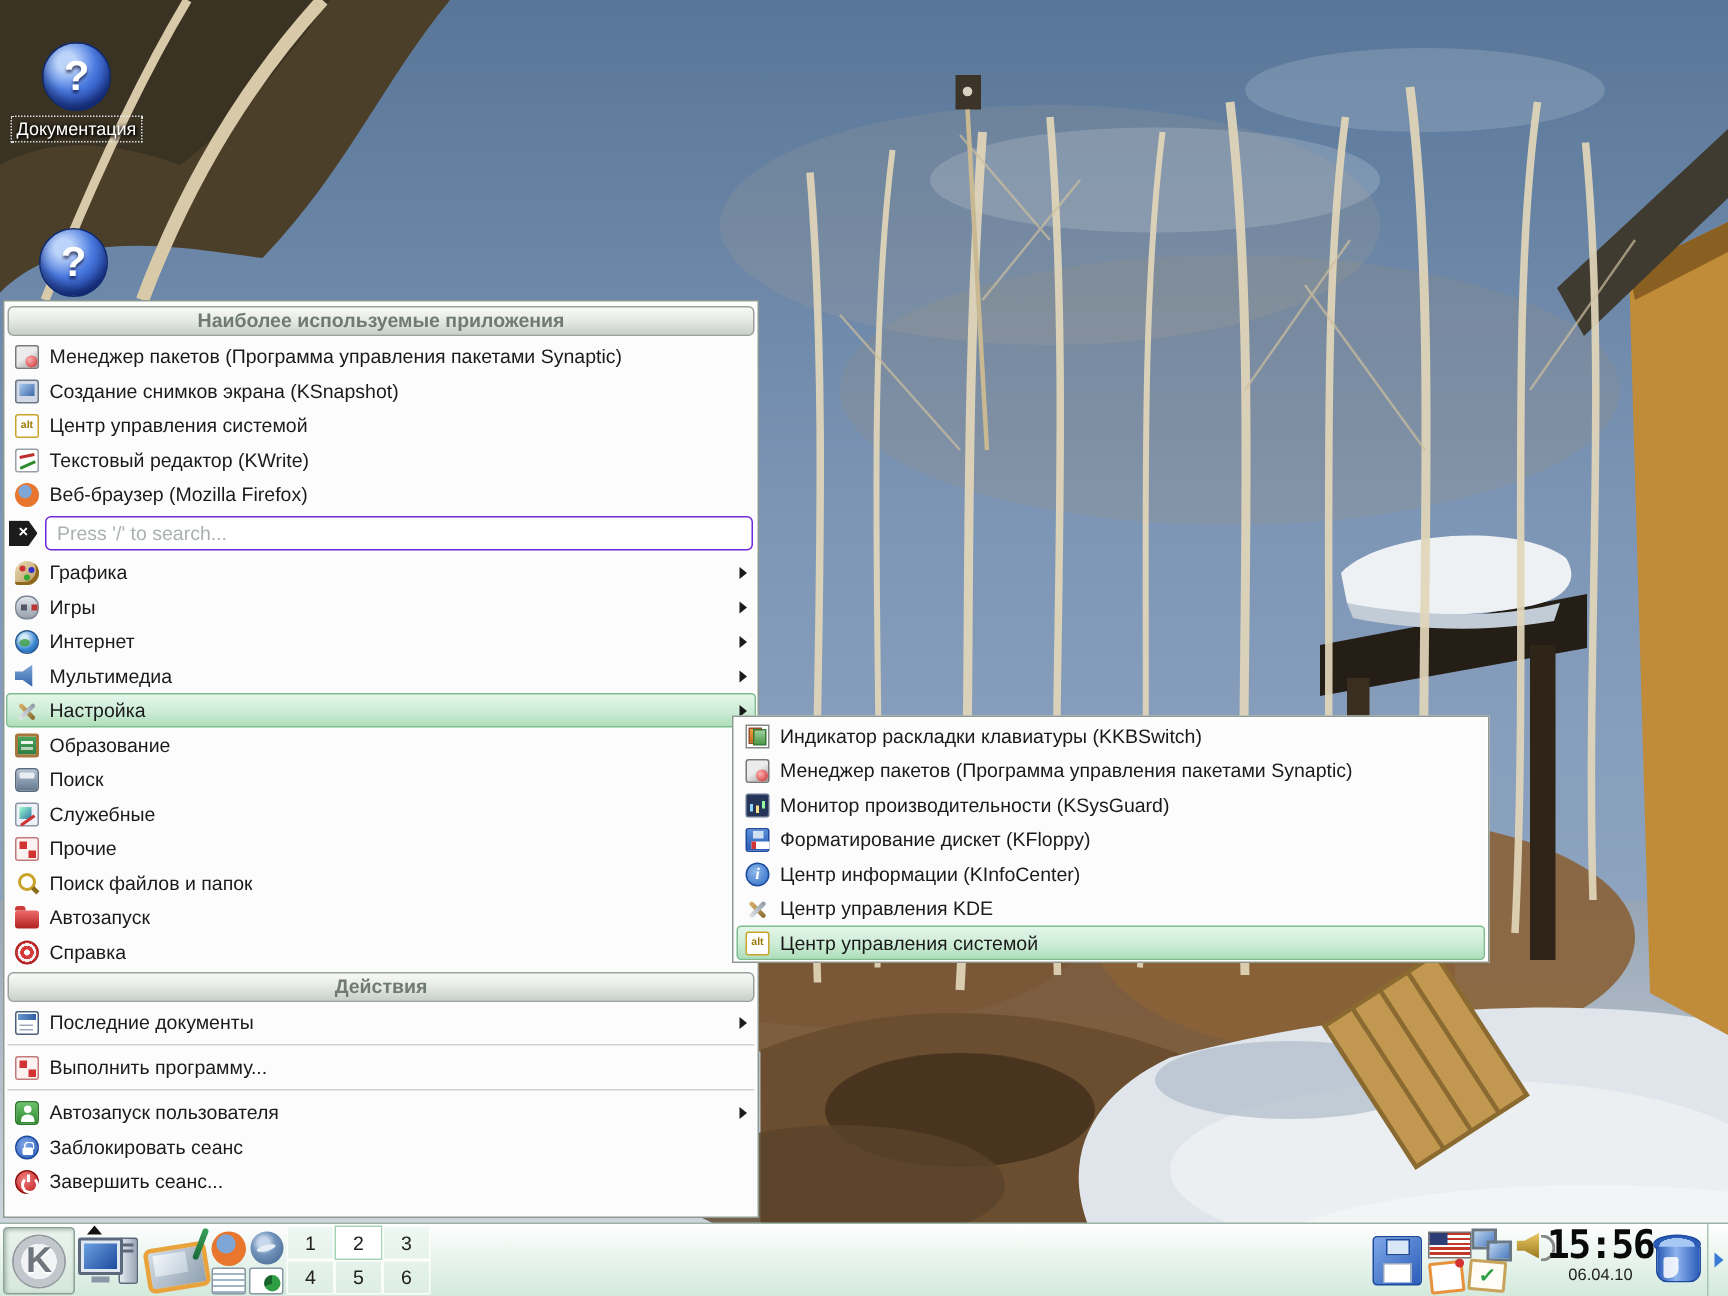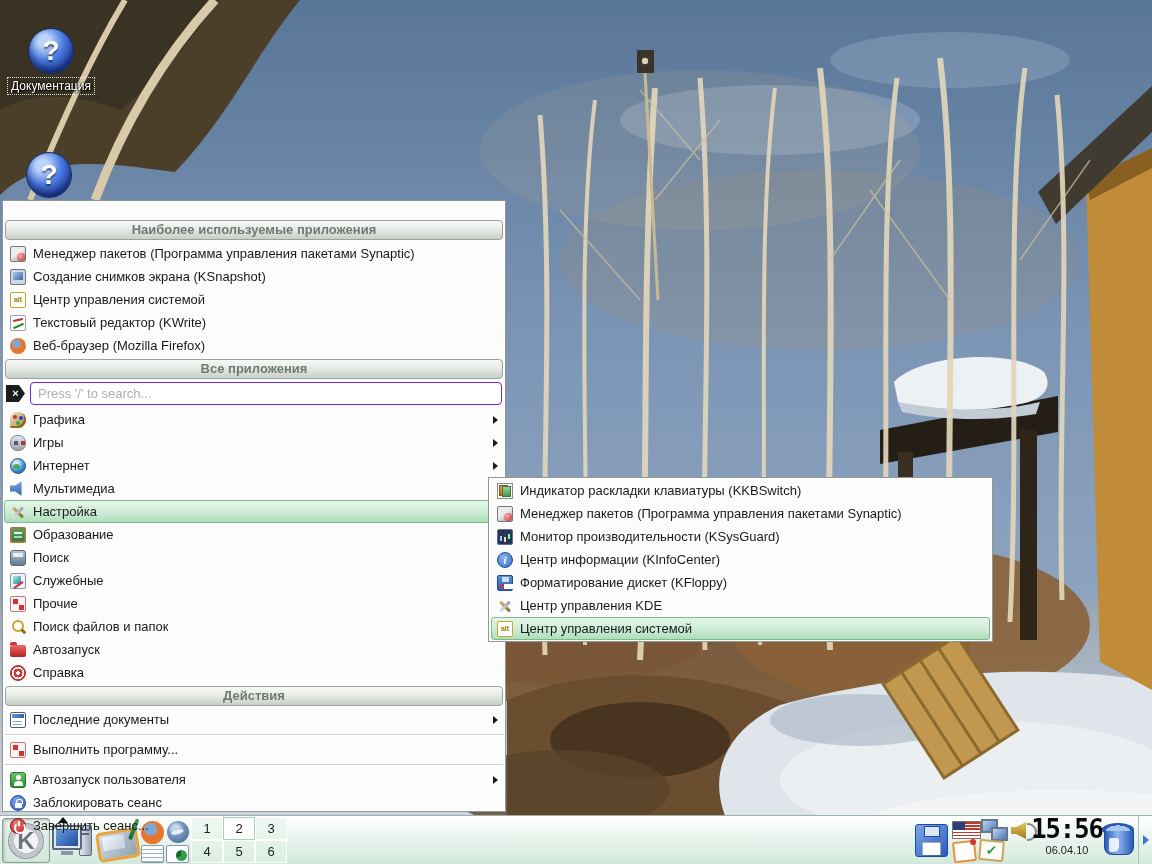--- a/index.html
+++ b/index.html
@@ -11,21 +11,21 @@
   .dicon{position:absolute;z-index:1;display:flex;flex-direction:column;align-items:center;width:90px}
   .qball{width:44px;height:44px;border-radius:50%;border:1px solid #0e2a70;
     background:radial-gradient(circle at 35% 28%,#bcd4fa 0 14%,#4a7ae0 45%,#17379a 85%);
     box-shadow:inset 0 -5px 7px rgba(0,0,30,.45);display:flex;align-items:center;justify-content:center;
     color:#fff;font-weight:bold;font-size:28px;text-shadow:0 2px 2px rgba(0,0,40,.6)}
   .dlabel{margin-top:3px;max-width:80px;padding:1px 3px;border:1px dotted rgba(235,240,245,.9);
     color:#fff;font-size:12px;line-height:1.2;text-align:center;text-shadow:1px 1px 2px #000,0 0 3px #000;word-break:break-all}
 
   
   .kmenu{position:absolute;left:2px;top:200px;width:504px;bottom:52px;z-index:10;
-    background:#fcfcfc;border:1px solid #8e9a90;box-shadow:inset 0 0 0 1px #fff;padding:17px 0;box-sizing:border-box}
+    background:#fcfcfc;border:1px solid #8e9a90;box-shadow:inset 0 0 0 1px #fff;padding:1px 0;box-sizing:border-box}
   .submenu{position:absolute;left:488px;top:477px;width:505px;z-index:11;
     background:#fcfcfc;border:1px solid #8e9a90;box-shadow:inset 0 0 0 1px #fff;padding:1px;box-sizing:border-box}
   .mheader{margin:2px 2px;height:18px;line-height:18px;text-align:center;font-weight:bold;font-size:13px;color:#6f7a72;
     background:linear-gradient(180deg,#f7f9f7 0%,#e7ebe7 45%,#c7cfc7 100%);
     border:1px solid #9aa29a;border-radius:4px}
   .mi{height:23px;display:flex;align-items:center;gap:7px;padding:0 5px;margin:0 1px;font-size:13px;color:#1a1a1a;border:1px solid transparent;box-sizing:border-box}
   .mi.sel{background:linear-gradient(180deg,#e4f6e9 0%,#cdecd6 55%,#aedeba 100%);border:1px solid #7dbd8d;border-radius:3px}
   .milbl{white-space:nowrap;overflow:hidden}
   .mi-arrow{margin-left:auto;width:0;height:0;border-left:5px solid #1a1a1a;border-top:4px solid transparent;border-bottom:4px solid transparent}
   .msep{border-top:1px solid #d2d2d2;margin:3px 2px}
@@ -253,21 +253,20 @@
     </div>
     <div class="mi">
       <span class="ic ic-kwrite"></span>
       <span class="milbl">Текстовый редактор (KWrite)</span>
     </div>
     <div class="mi">
       <span class="ic ic-firefox"></span>
       <span class="milbl">Веб-браузер (Mozilla Firefox)</span>
     </div>
 
-    <div class="mheader">Все приложения</div>
 
     <div class="searchrow">
       <span class="clearbtn">×</span>
       <input class="search" type="text" placeholder="Press '/' to search..." style="">
     </div>
 
     <div class="mi">
       <span class="ic ic-palette"></span>
       <span class="milbl">Графика</span>
       <span class="mi-arrow"></span>
@@ -360,26 +359,26 @@
     </div>
     <div class="mi">
       <span class="ic ic-synaptic"></span>
       <span class="milbl">Менеджер пакетов (Программа управления пакетами Synaptic)</span>
     </div>
     <div class="mi">
       <span class="ic ic-sysguard"></span>
       <span class="milbl">Монитор производительности (KSysGuard)</span>
     </div>
     <div class="mi">
+      <span class="ic ic-floppy-s"></span>
+      <span class="milbl">Форматирование дискет (KFloppy)</span>
+    </div>
+    <div class="mi">
       <span class="ic ic-info"></span>
       <span class="milbl">Центр информации (KInfoCenter)</span>
-    </div>
-    <div class="mi">
-      <span class="ic ic-floppy-s"></span>
-      <span class="milbl">Форматирование дискет (KFloppy)</span>
     </div>
     <div class="mi">
       <span class="ic ic-tools"></span>
       <span class="milbl">Центр управления KDE</span>
     </div>
     <div class="mi sel">
       <span class="ic ic-alt"></span>
       <span class="milbl">Центр управления системой</span>
     </div>
   </div>

